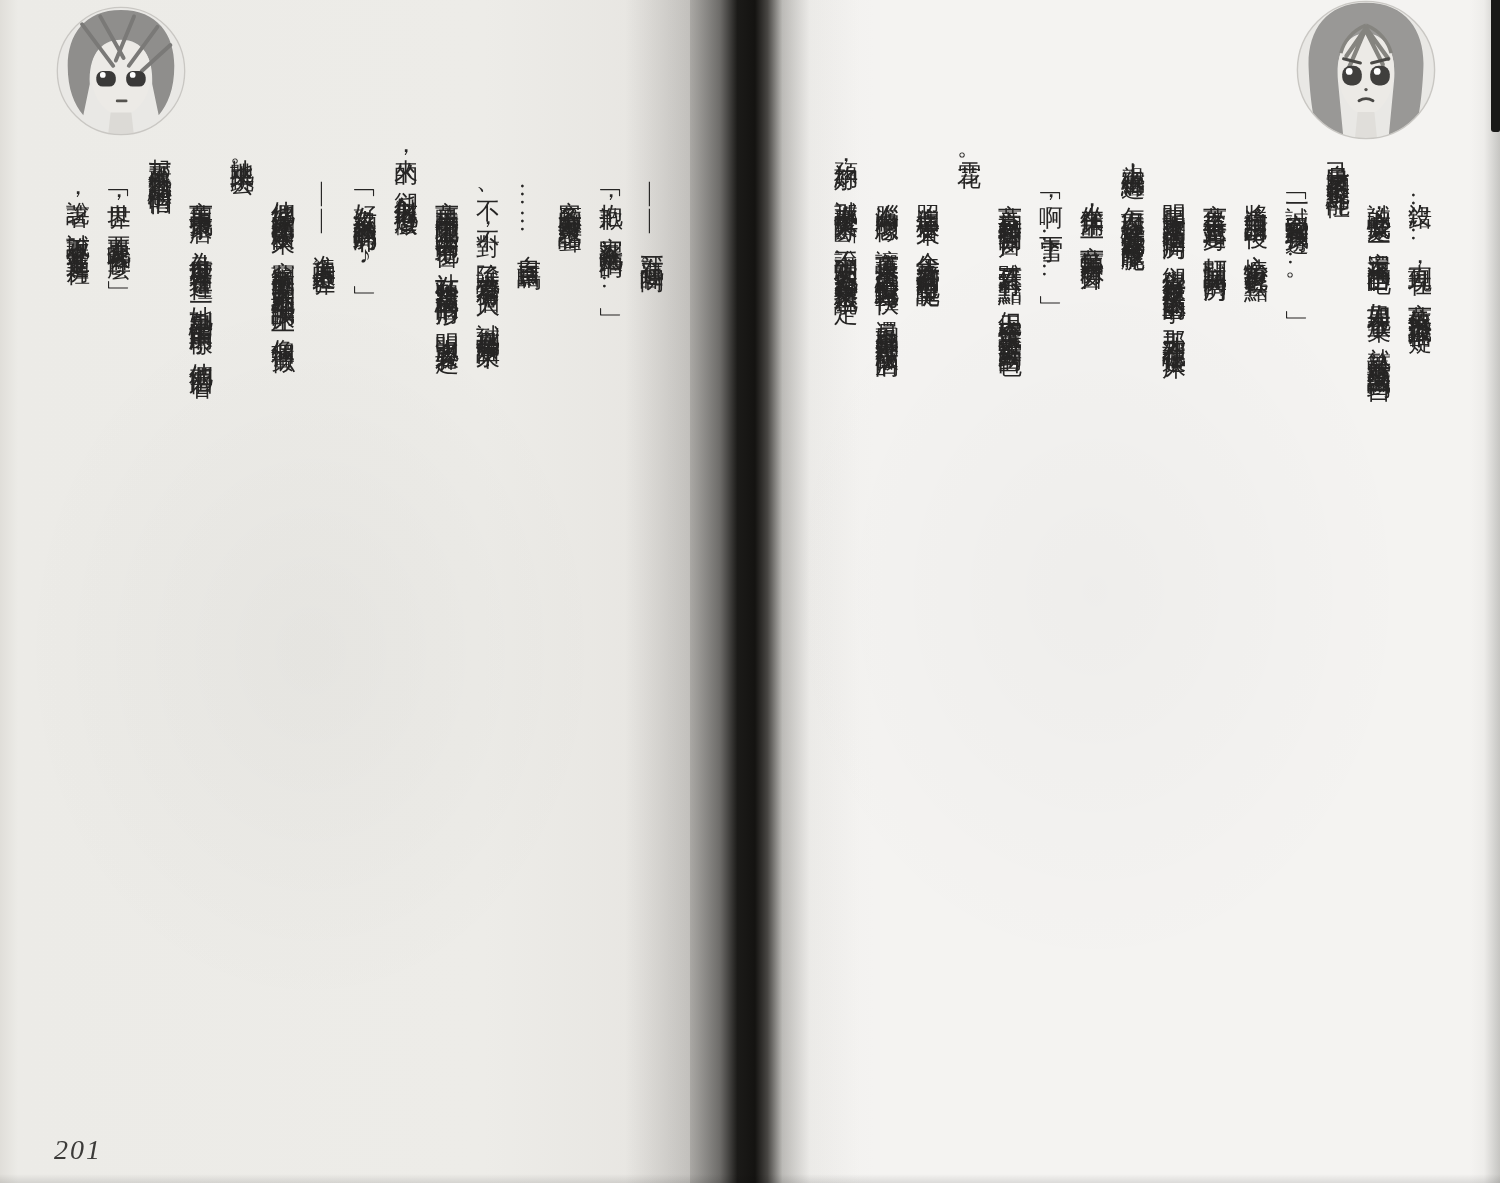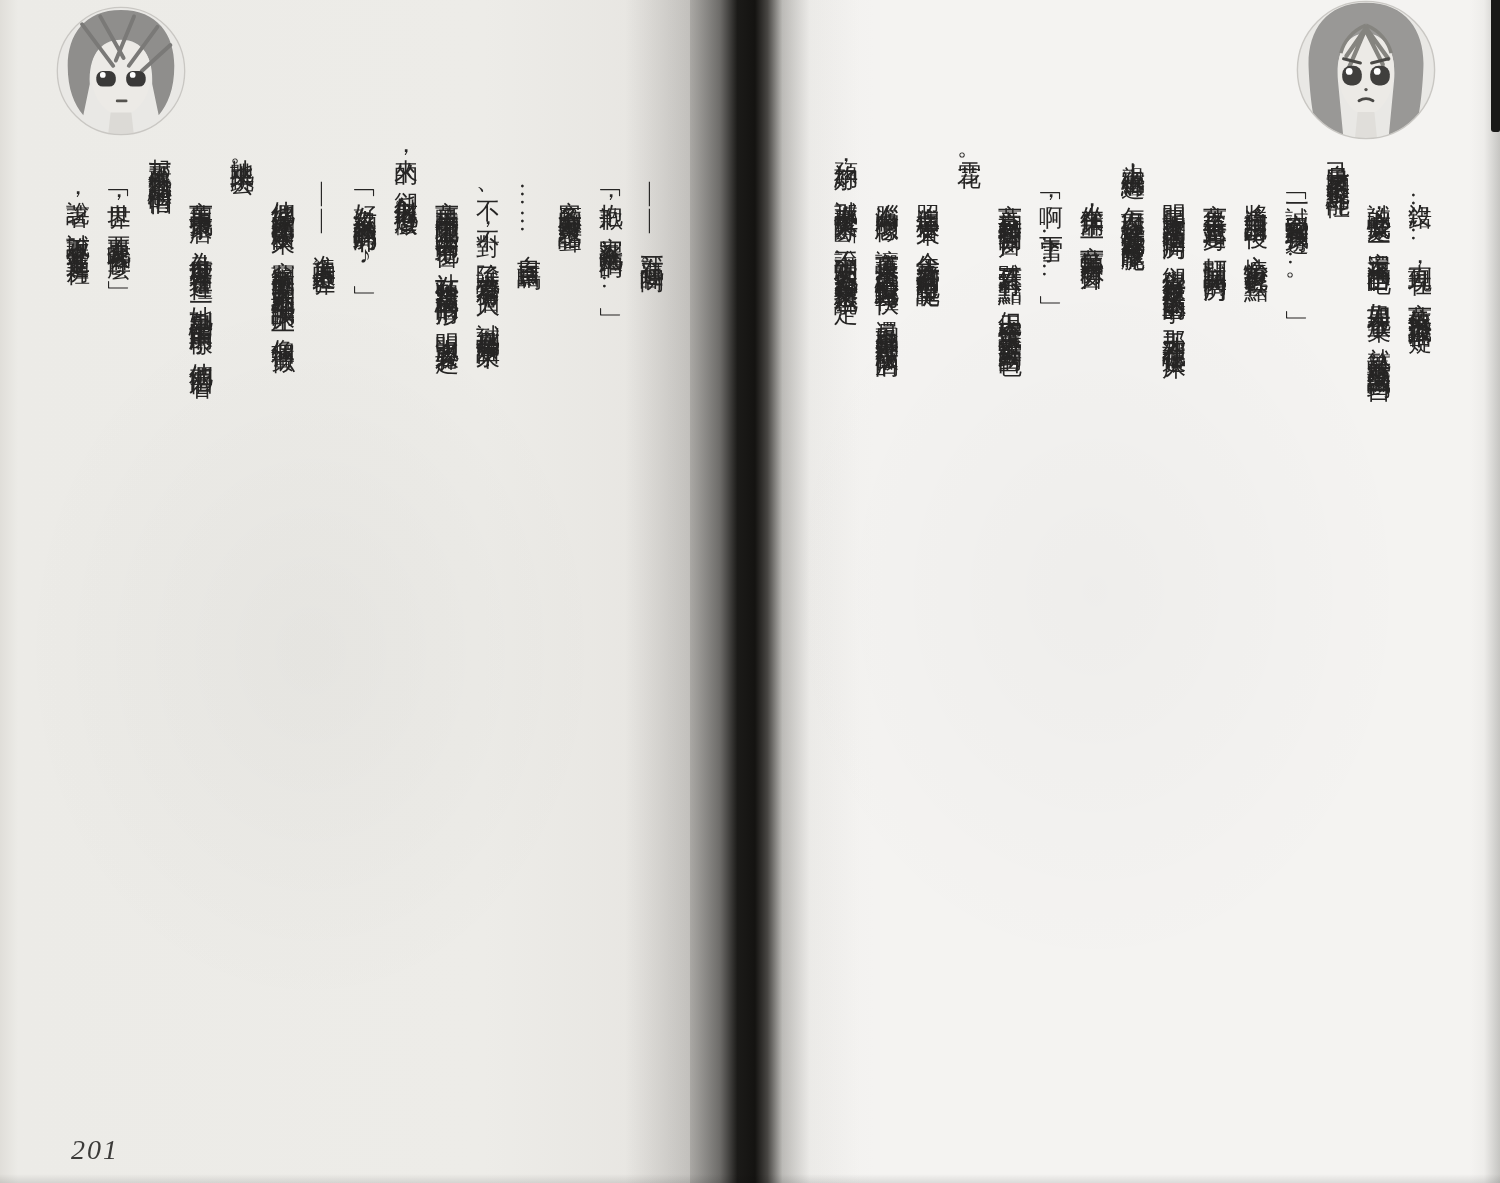--- a/index.html
+++ b/index.html
@@ -58,21 +58,21 @@
     margin:0; padding:0;
     height:1010px;
     font-size:24px;
     line-height:41px;          
     letter-spacing:3px;        
     white-space:nowrap;
   }
   .col.indent { padding-top:42px; height:968px; }
   
   .page-number {
-    position:absolute; left:71px; top:1134px; z-index:5;
+    position:absolute; left:54px; top:1134px; z-index:5;
     font-style:italic; font-size:28px; color:#3b3a38; letter-spacing:2px;
   }
   
   .avatar { position:absolute; z-index:6; }
   #avatar-left  { left:56px;  top:6px;  width:130px; height:130px; }
   #avatar-right { left:1296px; top:0px; width:140px; height:140px; }
 </style>
 </head>
 <body>
 

